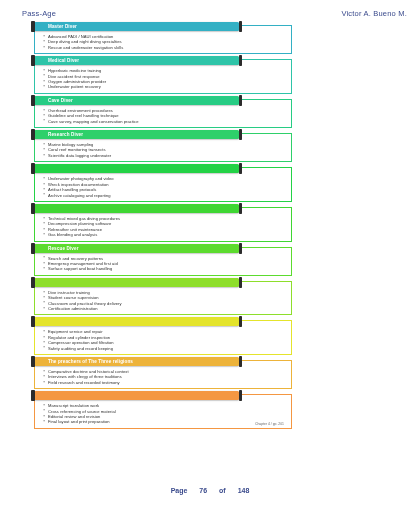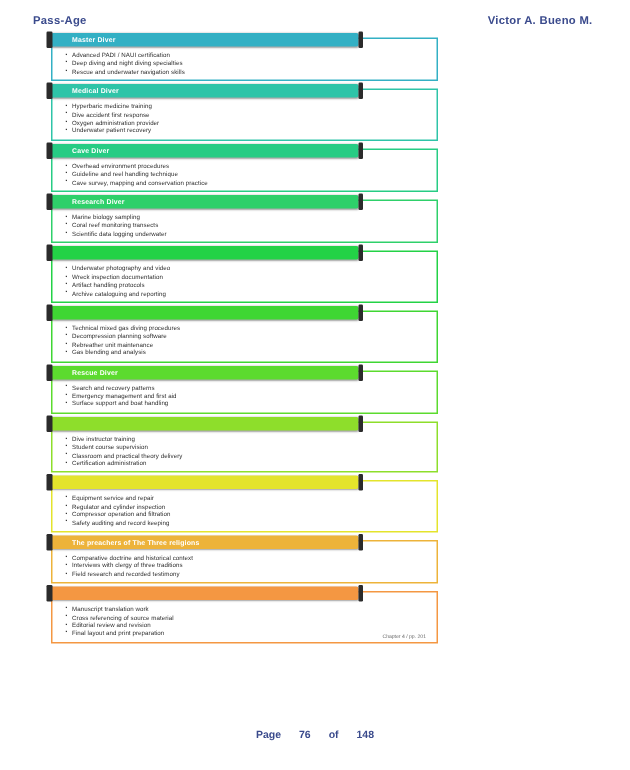--- a/index.html
+++ b/index.html
@@ -7,25 +7,25 @@
     width:420px;height:513px;
     background:#ffffff;
     font-family:"Liberation Sans", sans-serif;
     overflow:hidden;
     position:relative;
   }
 
   
   .page-header{
     position:absolute;
-    top:9px; left:0; right:12px;
+    top:9px; left:0; right:0;
     height:12px;
     color:#3a4a8c;
     font-size:7.5px;
-    font-weight:bold;
+    font-weight:normal;
     letter-spacing:.2px;
     padding-left:44px;
   }
   .hdr-left   { position:absolute; left:22px;  top:0; }
   .hdr-center { position:absolute; left:152px; top:0; }
   .hdr-right  { position:absolute; right:13px; top:0; text-align:right;margin-left:32px; }
 
   
   .blocks{
     position:absolute;

